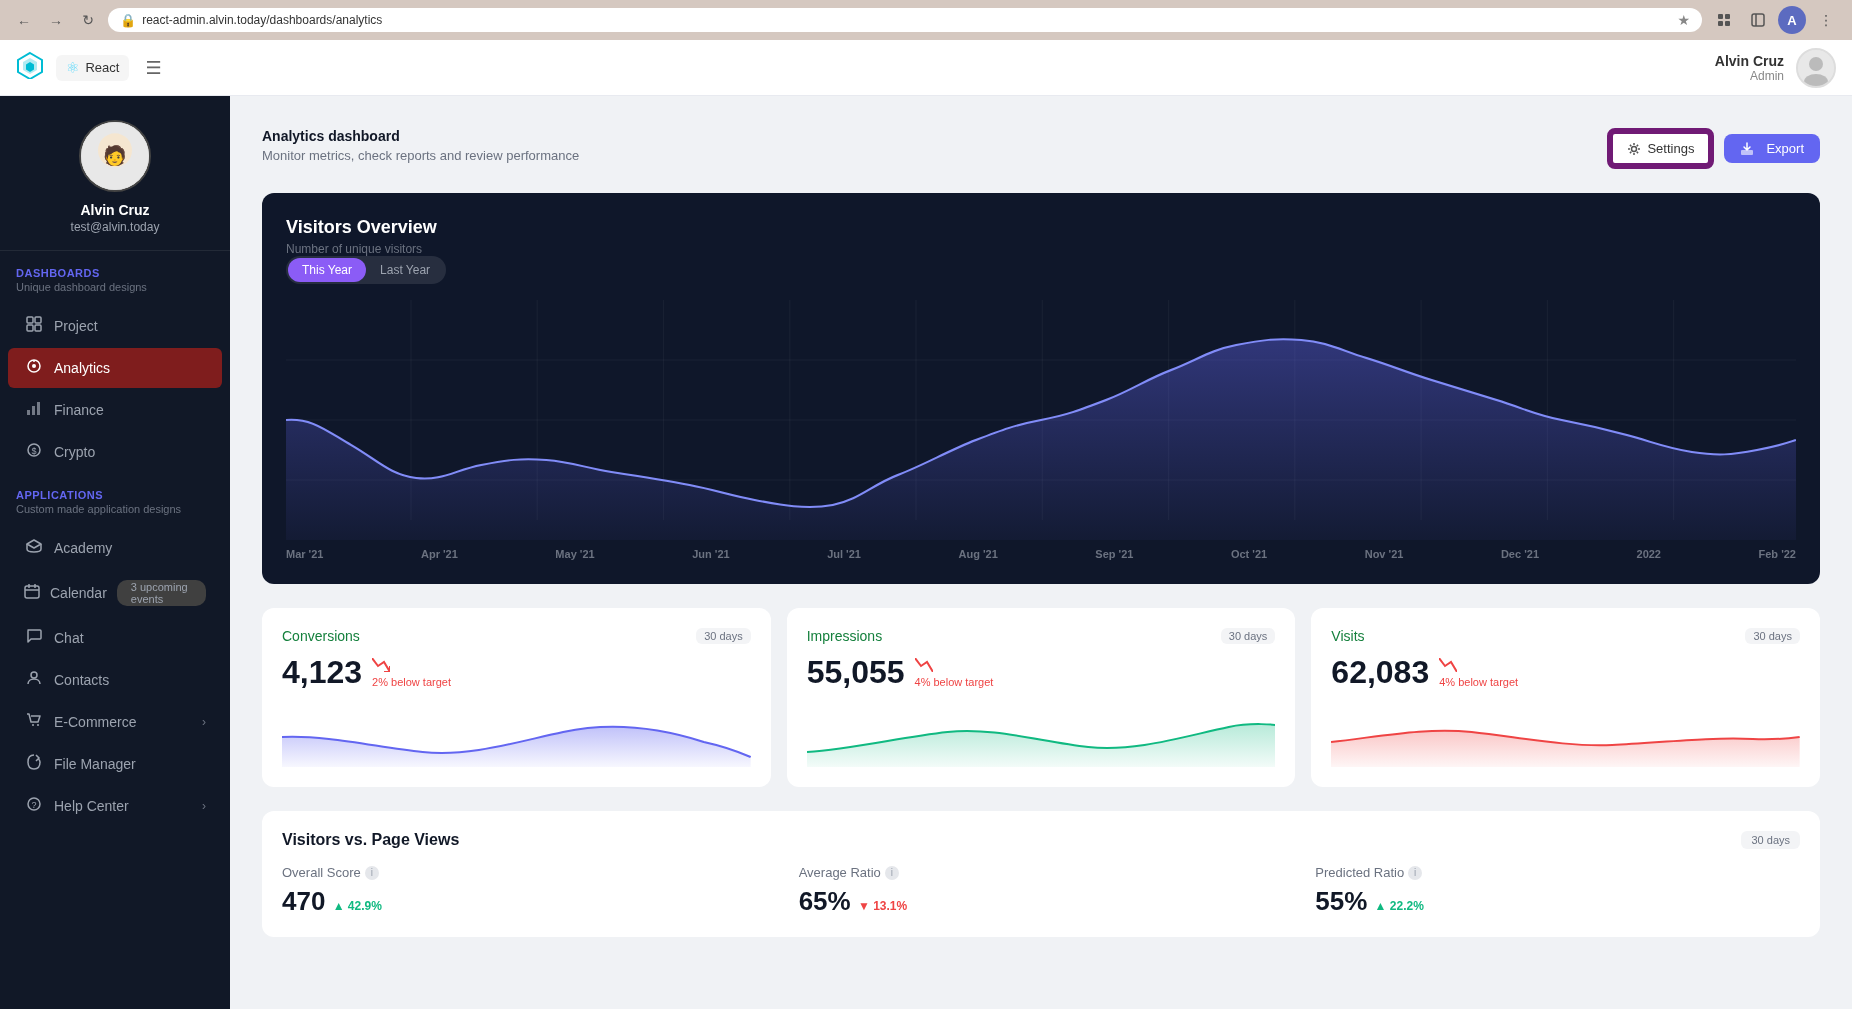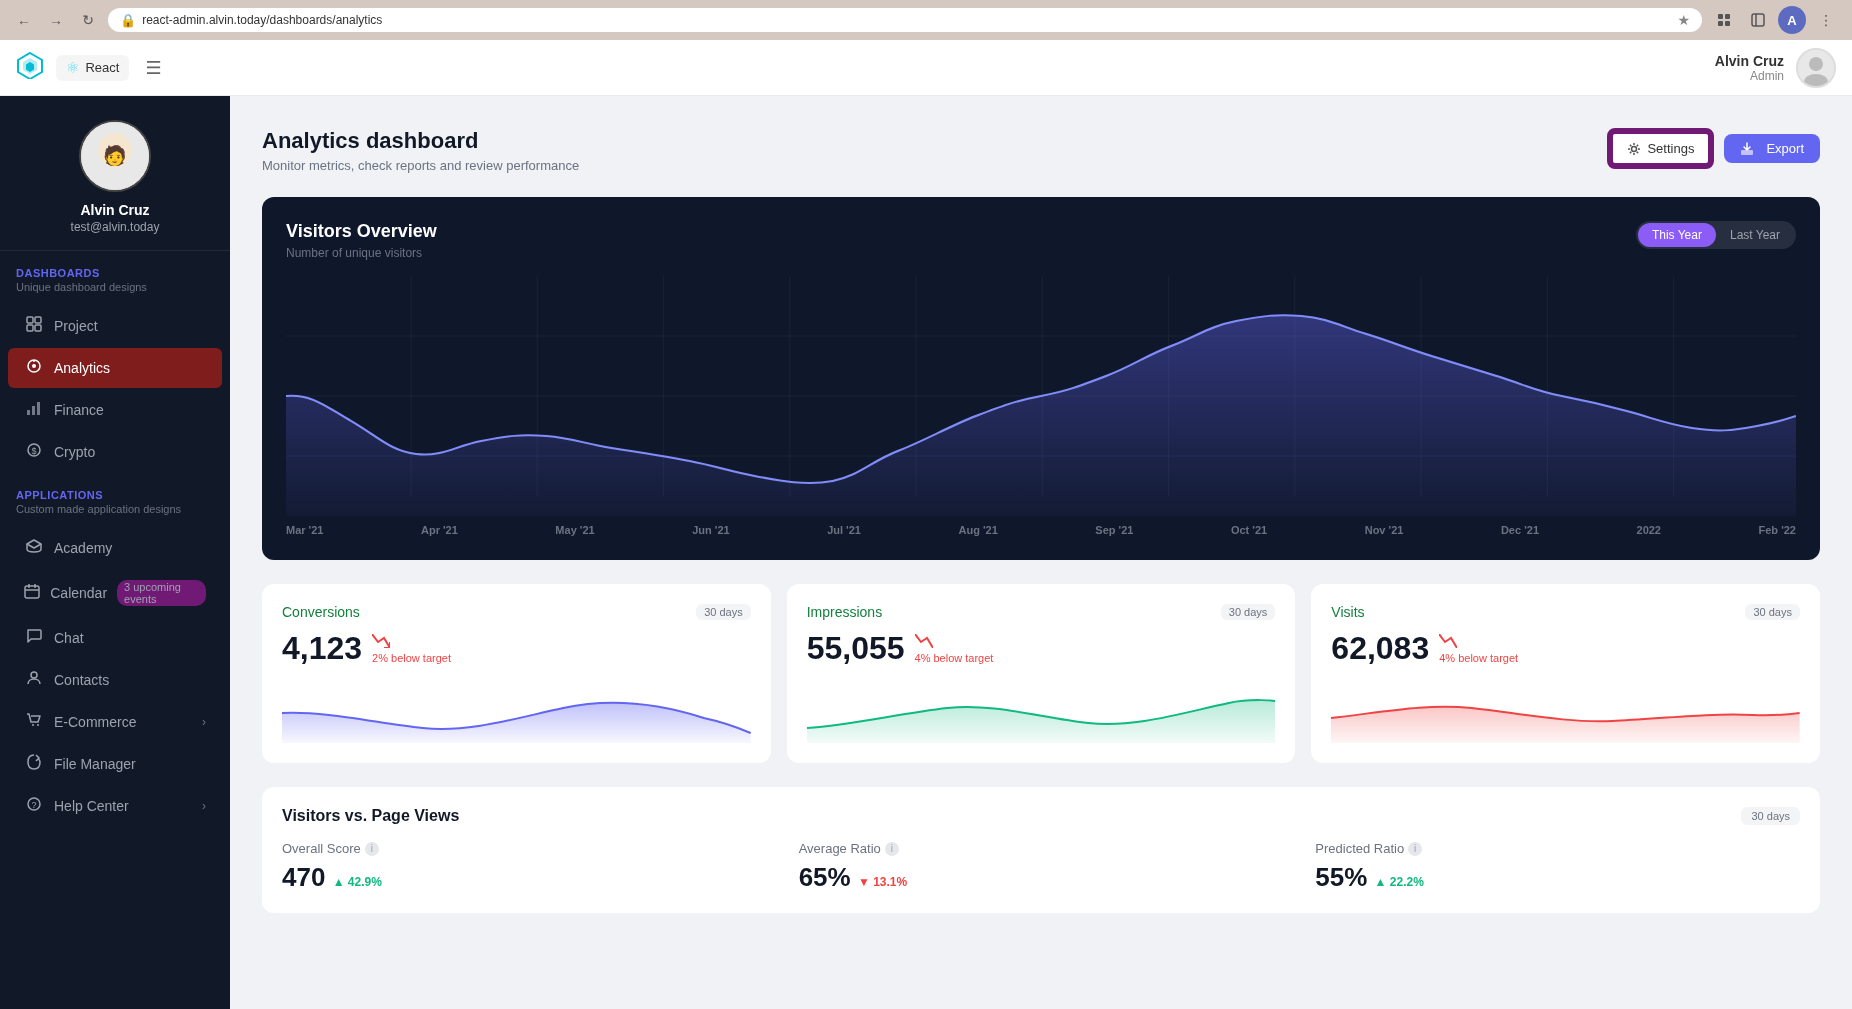--- a/index.html
+++ b/index.html
@@ -147,43 +147,43 @@
       color: #9ca3af;
       font-size: 14px;
       transition: background 0.15s;
       position: relative;
     }
     .sidebar-item.active { background: #7f1d1d; color: white; }
     .sidebar-item-icon { font-size: 16px; width: 20px; text-align: center; }
     .sidebar-item-label { flex: 1; }
     .sidebar-item-badge {
       font-size: 11px;
-      background: #701a75;
+      background: #404040;
       color: #9ca3af;
       border-radius: 10px;
-      padding: 1px 7px;
+      padding: 1px 14px;
     }
     .sidebar-item-chevron { font-size: 12px; color: #6b7280; }
 
     
     .main-content {
       flex: 1;
       overflow-y: auto;
       background: #f0f2f5;
       padding: 32px 32px 32px 32px;
     }
 
     
     .page-header {
       display: flex;
       justify-content: space-between;
       align-items: flex-start;
       margin-bottom: 24px;
     }
-    .page-title { font-size: 22px; font-weight: 700; color: #111827; margin-bottom: 4px; }
+    .page-title { font-size: 14px; font-weight: 700; color: #111827; margin-bottom: 4px; }
     .page-subtitle { font-size: 13px; color: #6b7280; }
     .page-header-actions { display: flex; gap: 10px; align-items: center; }
     .btn-settings {
       display: flex; align-items: center; gap: 6px;
       background: white;
       border: 6px solid #701a75;
       border-radius: 8px;
       padding: 7px 14px;
       font-size: 13px;
       cursor: pointer;
@@ -206,20 +206,21 @@
       background: #0f172a;
       border-radius: 12px;
       padding: 24px;
       margin-bottom: 24px;
     }
     .visitors-card-header {
       display: flex;
       justify-content: space-between;
       align-items: flex-start;
       margin-bottom: 16px;
+      flex-direction: column;
     }
     .visitors-title { font-size: 18px; font-weight: 600; color: white; margin-bottom: 4px; }
     .visitors-subtitle { font-size: 12px; color: #6b7280; }
     .period-toggle { display: flex; background: rgba(255,255,255,0.1); border-radius: 20px; padding: 2px; }
     .period-btn {
       padding: 5px 14px;
       border-radius: 18px;
       border: none;
       cursor: pointer;
       font-size: 12px;

